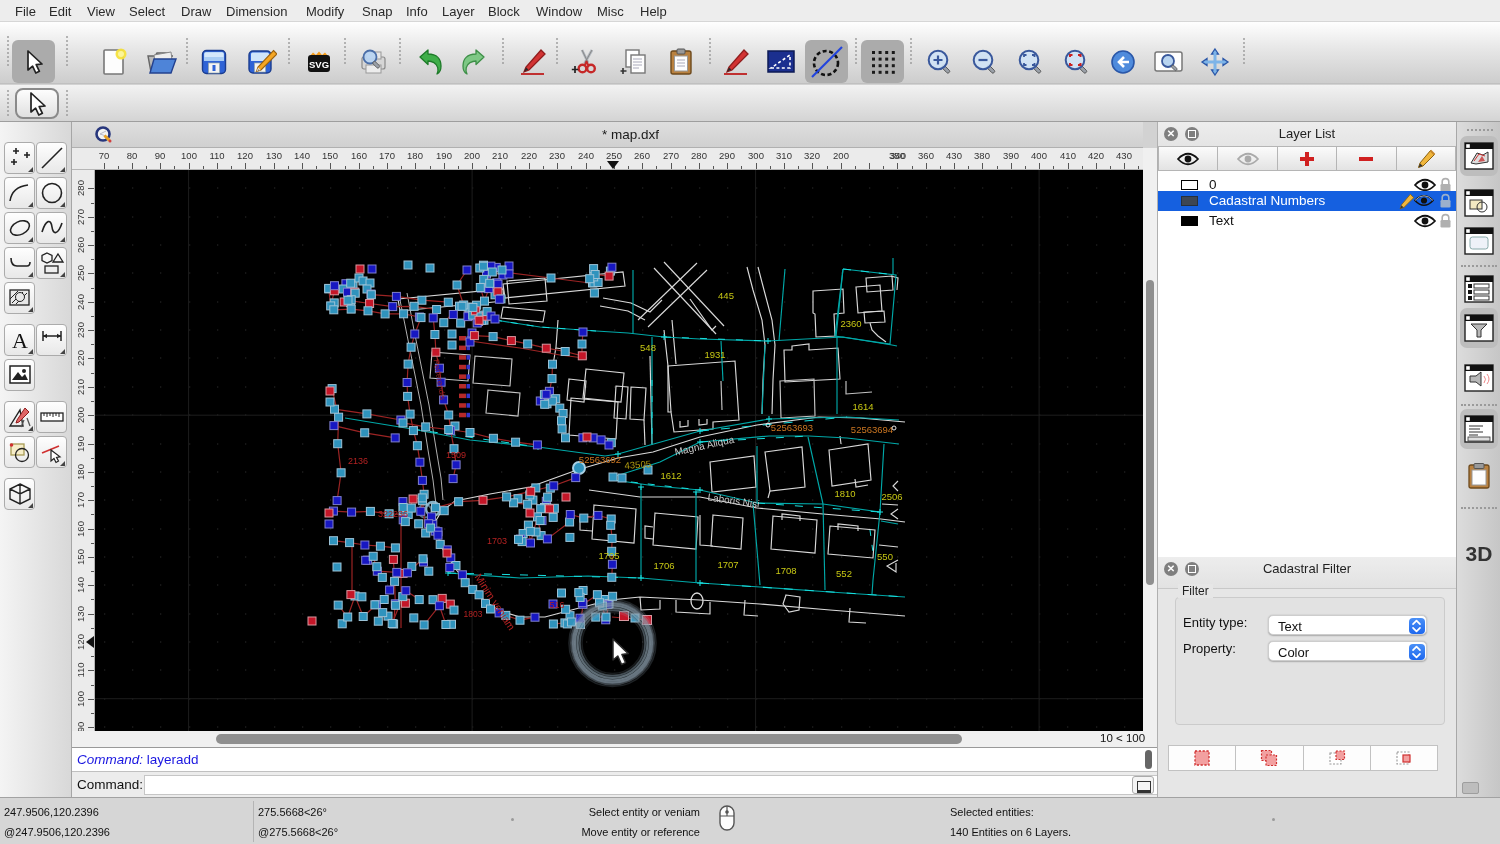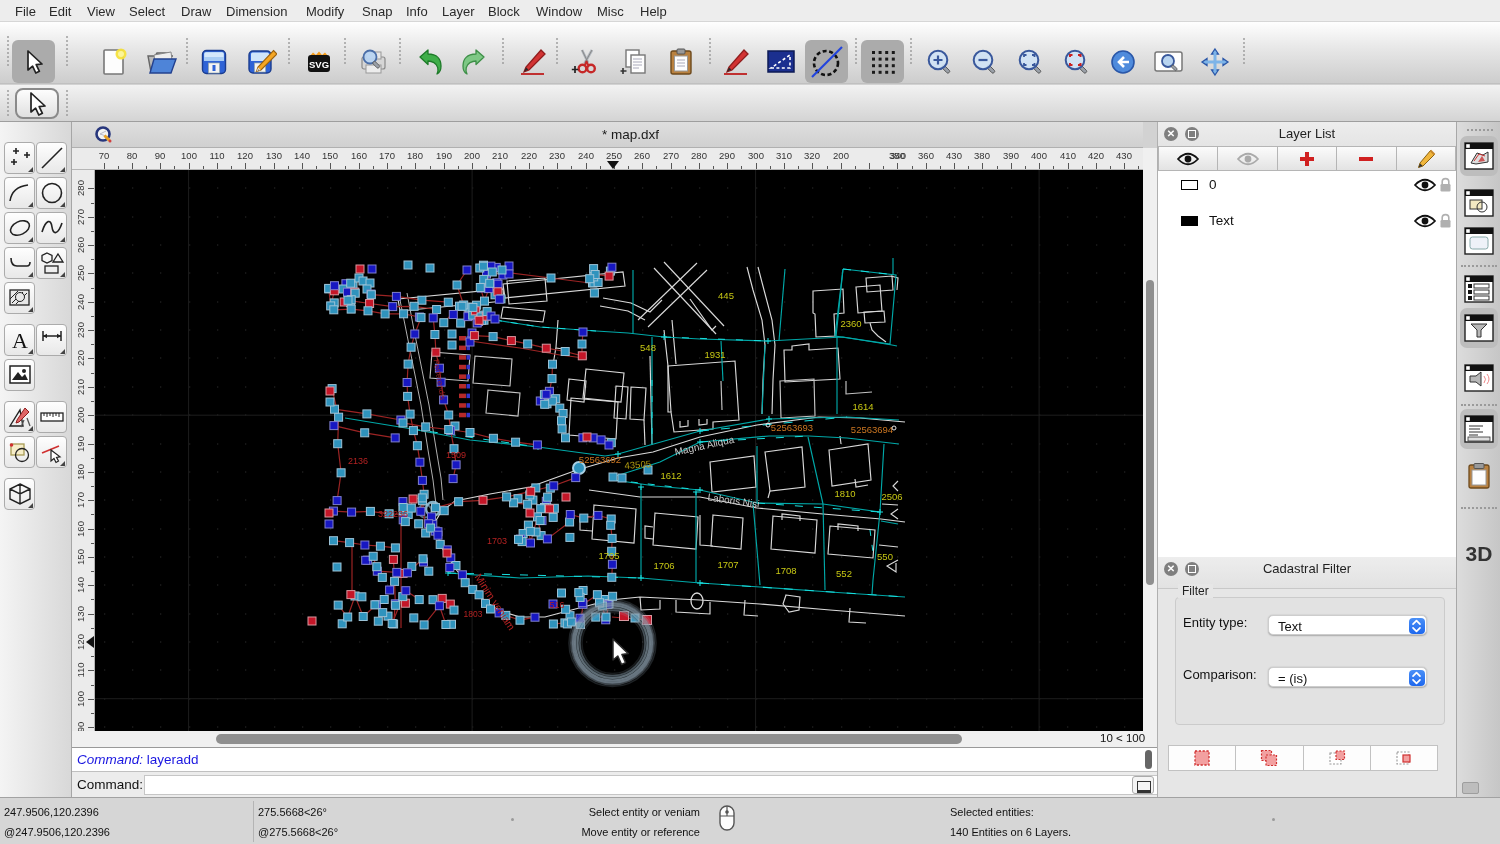--- a/index.html
+++ b/index.html
@@ -1248,20 +1248,37 @@
         <span class="lname">0</span>
         <span class="reye"><svg width="22" height="14" viewBox="0 0 22 14">
             <path d="M1 7 Q11 -3.5 21 7 Q11 17.5 1 7Z" fill="none" stroke="#111" stroke-width="1.8"></path>
             <circle cx="11" cy="7" r="3.4" fill="#111"></circle>
           </svg></span>
         <span class="rlock"><svg width="13" height="16" viewBox="0 0 13 16">
             <path d="M3.2 7 V4.6 Q3.2 1.6 6.5 1.6 Q9.8 1.6 9.8 4.6 V7" fill="none" stroke="#b0b0b0" stroke-width="1.6"></path>
             <rect x="1.5" y="7" width="10" height="7.5" rx="1.2" fill="#b0b0b0"></rect>
           </svg></span>
       </div>
+    <div class="lrow" style="top:20px;height:20px;background:#1560e0;color:#fff">
+        <span class="swb" style="background:#3d4653;border-color:#26303c"></span>
+        <span class="lname">Cadastral Numbers</span>
+        <span class="rpen"><svg width="17" height="17" viewBox="0 0 20 20">
+            <path d="M14.5 1.5 L18.5 5.5 L7 17 L2.5 18.5 L4 14 Z" fill="#f0b63c" stroke="#8a6110" stroke-width="1"></path>
+            <path d="M2.5 18.5 L4.1 14.6 L6.6 16.8 Z" fill="#333"></path>
+          </svg></span>
+        <span class="reye"><svg width="20" height="13" viewBox="0 0 22 14">
+            <path d="M1 7 Q11 -3.5 21 7 Q11 17.5 1 7Z" fill="none" stroke="#111" stroke-width="1.8"></path>
+            <circle cx="11" cy="7" r="3.4" fill="#111"></circle>
+            <path d="M1 7 Q11 -3.5 21 7" stroke="#fff" stroke-width="0.7" fill="none"></path>
+          </svg></span>
+        <span class="rlock"><svg width="13" height="16" viewBox="0 0 13 16">
+            <path d="M3.2 7 V4.6 Q3.2 1.6 6.5 1.6 Q9.8 1.6 9.8 4.6 V7" fill="none" stroke="#9ab0cc" stroke-width="1.6"></path>
+            <rect x="1.5" y="7" width="10" height="7.5" rx="1.2" fill="#9ab0cc"></rect>
+          </svg></span>
+      </div>
     <div class="lrow" style="top:40px">
         <span class="swb" style="background:#000"></span>
         <span class="lname">Text</span>
         <span class="reye"><svg width="22" height="14" viewBox="0 0 22 14">
             <path d="M1 7 Q11 -3.5 21 7 Q11 17.5 1 7Z" fill="none" stroke="#111" stroke-width="1.8"></path>
             <circle cx="11" cy="7" r="3.4" fill="#111"></circle>
           </svg></span>
         <span class="rlock"><svg width="13" height="16" viewBox="0 0 13 16">
             <path d="M3.2 7 V4.6 Q3.2 1.6 6.5 1.6 Q9.8 1.6 9.8 4.6 V7" fill="none" stroke="#b0b0b0" stroke-width="1.6"></path>
             <rect x="1.5" y="7" width="10" height="7.5" rx="1.2" fill="#b0b0b0"></rect>
@@ -1280,24 +1297,24 @@
       <div class="combo" style="top:0px">
         <span class="cval">Text</span>
         <span class="step">
           <svg width="11" height="14" viewBox="0 0 11 14">
             <path d="M2 5.2 L5.5 1.6 L9 5.2" fill="none" stroke="#fff" stroke-width="1.7" stroke-linecap="round" stroke-linejoin="round"></path>
             <path d="M2 8.8 L5.5 12.4 L9 8.8" fill="none" stroke="#fff" stroke-width="1.7" stroke-linecap="round" stroke-linejoin="round"></path>
           </svg>
         </span>
       </div>
     </div>
-  <div class="frow" style="top:110px">
-      <span class="flbl" style="left:25px">Comparison:</span>
+  <div class="frow" style="top:84px">
+      <span class="flbl" style="left:25px">Property:</span>
       <div class="combo" style="top:0px">
-        <span class="cval">= (is)</span>
+        <span class="cval">Color</span>
         <span class="step">
           <svg width="11" height="14" viewBox="0 0 11 14">
             <path d="M2 5.2 L5.5 1.6 L9 5.2" fill="none" stroke="#fff" stroke-width="1.7" stroke-linecap="round" stroke-linejoin="round"></path>
             <path d="M2 8.8 L5.5 12.4 L9 8.8" fill="none" stroke="#fff" stroke-width="1.7" stroke-linecap="round" stroke-linejoin="round"></path>
           </svg>
         </span>
       </div>
     </div>
   <div id="fbtns">
       <div class="fb">

